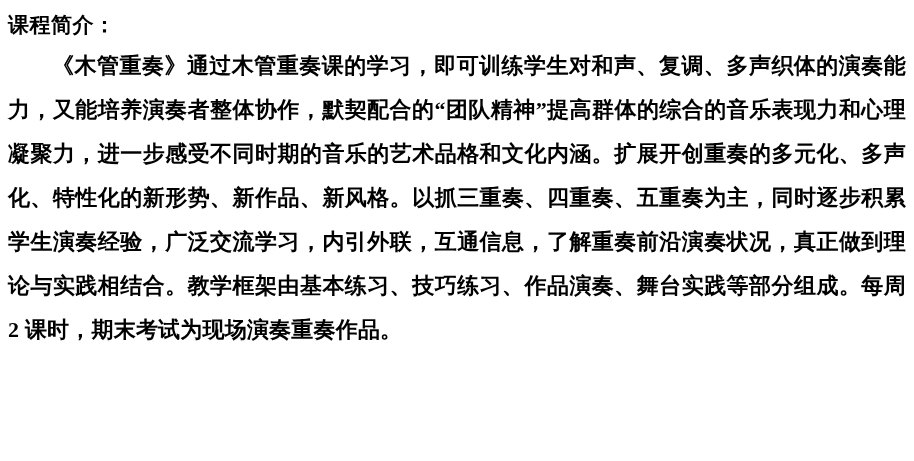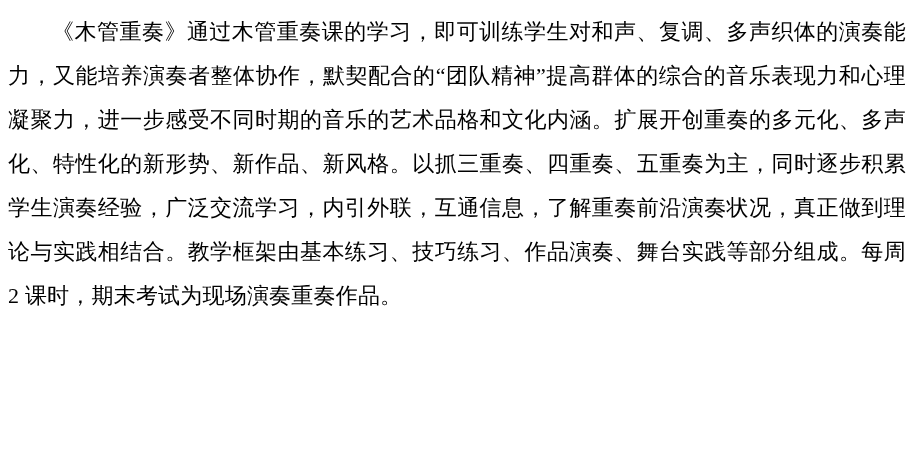--- a/index.html
+++ b/index.html
@@ -30,20 +30,22 @@
   }
   .body-text {
     font-size: 22px;
     line-height: 44px;
     text-align: justify;
     text-justify: inter-ideograph;
     text-indent: 2em;
     margin: 0;
     letter-spacing: 0.2px;
     word-break: break-all;
+    font-weight: bold;
   }
 </style>
 </head>
 <body>
 
 <div class="page">
+  <h1 class="heading">课程简介：</h1>
   <p class="body-text">《木管重奏》通过木管重奏课的学习，即可训练学生对和声、复调、多声织体的演奏能力，又能培养演奏者整体协作，默契配合的“团队精神”提高群体的综合的音乐表现力和心理凝聚力，进一步感受不同时期的音乐的艺术品格和文化内涵。扩展开创重奏的多元化、多声化、特性化的新形势、新作品、新风格。以抓三重奏、四重奏、五重奏为主，同时逐步积累学生演奏经验，广泛交流学习，内引外联，互通信息，了解重奏前沿演奏状况，真正做到理论与实践相结合。教学框架由基本练习、技巧练习、作品演奏、舞台实践等部分组成。每周 2 课时，期末考试为现场演奏重奏作品。</p>
 </div>
 
 </body></html>

